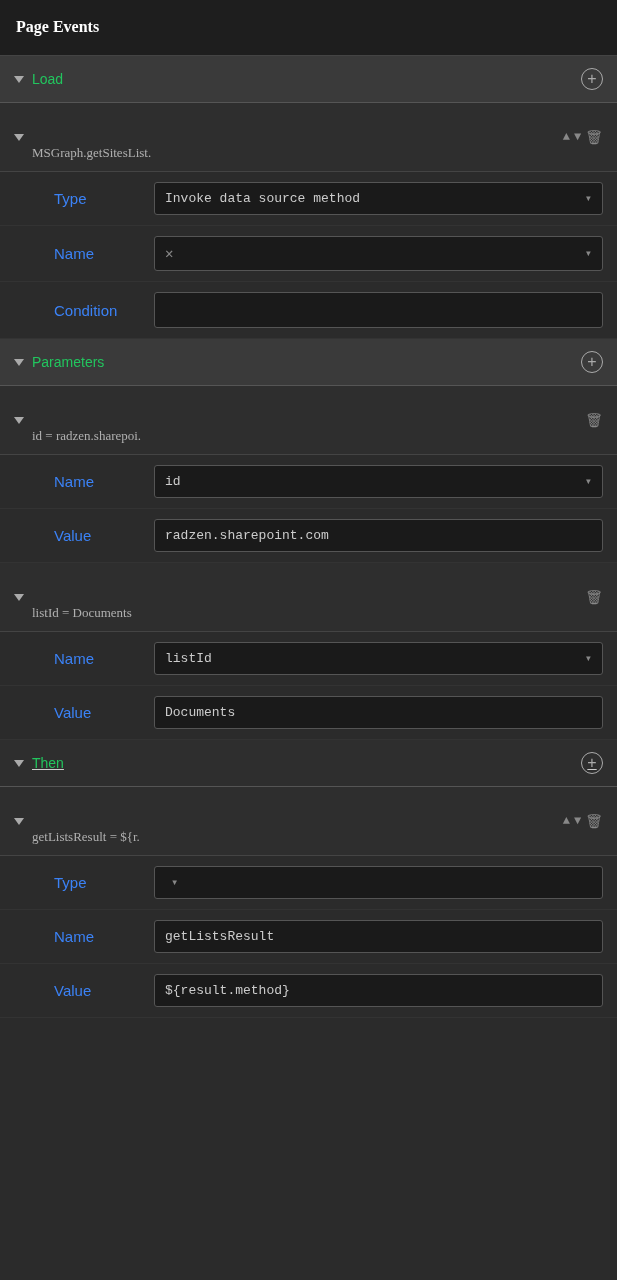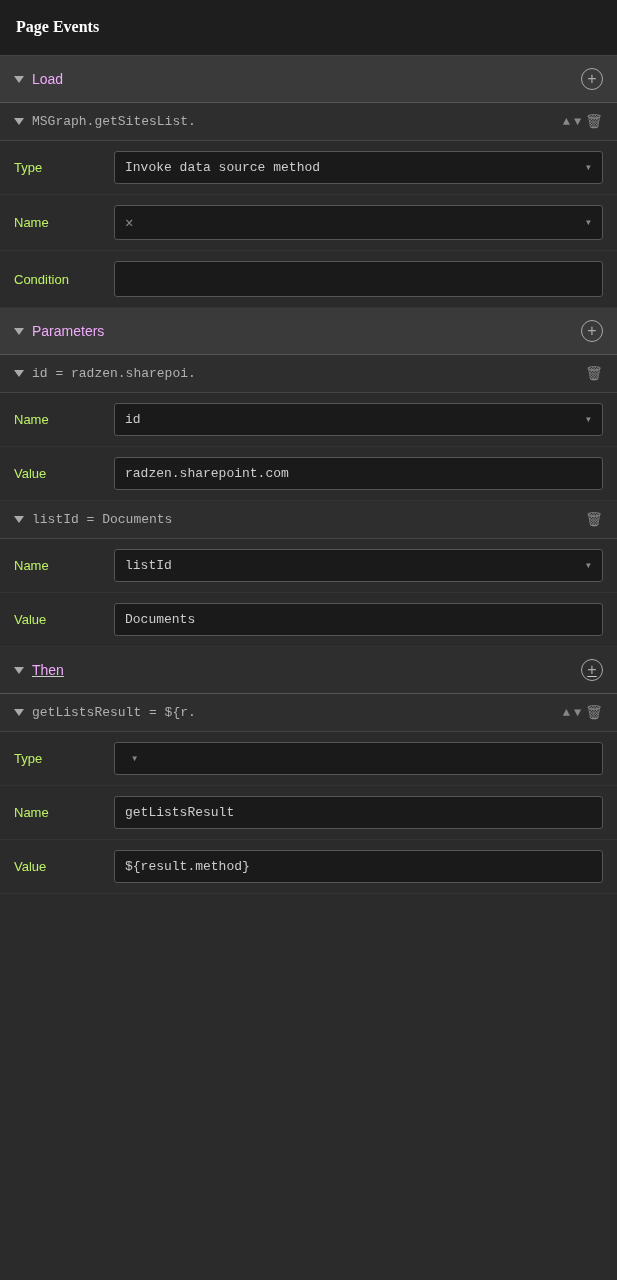--- a/index.html
+++ b/index.html
@@ -42,21 +42,21 @@
 
     .chevron-down {
       width: 0; height: 0;
       border-left: 5px solid transparent;
       border-right: 5px solid transparent;
       border-top: 7px solid #aaa;
       display: inline-block;
     }
 
     .section-label {
-      color: #f0abfc;
+      color: #22c55e;
       font-size: 14px;
       font-family: sans-serif;
     }
 
     .btn-circle {
       width: 22px; height: 22px;
       border: 1.5px solid #aaa;
       border-radius: 50%;
       display: flex; align-items: center; justify-content: center;
       color: #aaa;
@@ -77,36 +77,38 @@
 
     .subsection-header-left {
       display: flex;
       align-items: center;
       gap: 8px;
     }
 
     .subsection-label {
       color: #b0b0b0;
       font-size: 13px;
-      font-family: Liberation Mono, monospace;
+      font-family: Liberation Serif, serif;
+      margin-top: 32px;
     }
 
     .field-row {
       display: flex;
       align-items: center;
       padding: 10px 14px;
       gap: 10px;
       border-bottom: 1px solid #333;
     }
 
     .field-label {
-      color: #bef264;
-      font-size: 13px;
+      color: #3b82f6;
+      font-size: 15px;
       font-family: sans-serif;
       min-width: 90px;
+      margin-left: 40px;
     }
 
     .field-value {
       flex: 1;
       background: #1a1a1a;
       border: 1px solid #555;
       border-radius: 3px;
       color: #ccc;
       font-family: 'Courier New', monospace;
       font-size: 13px;

